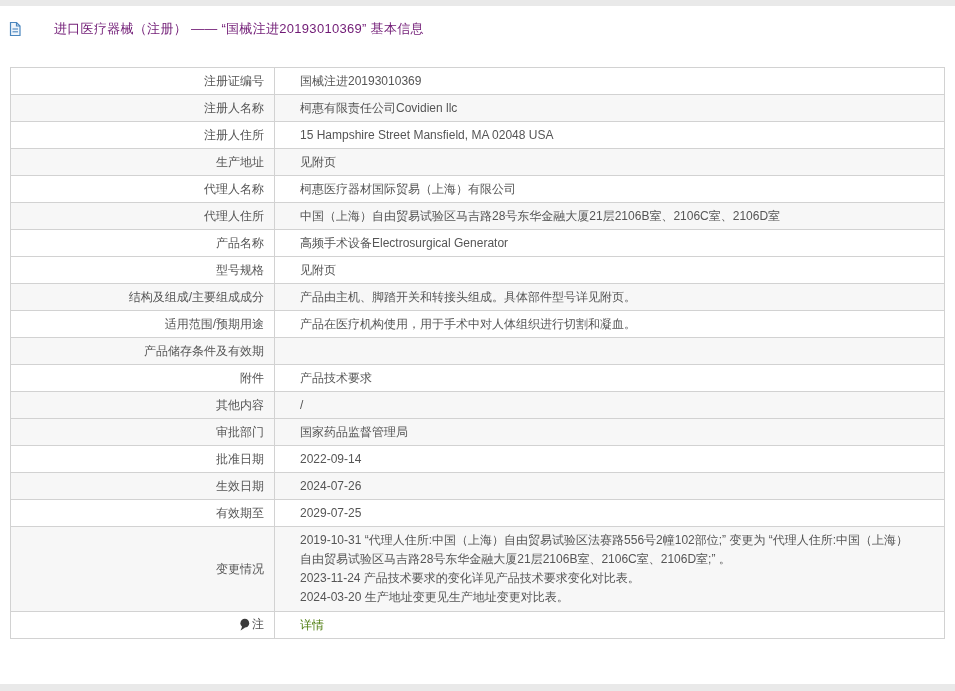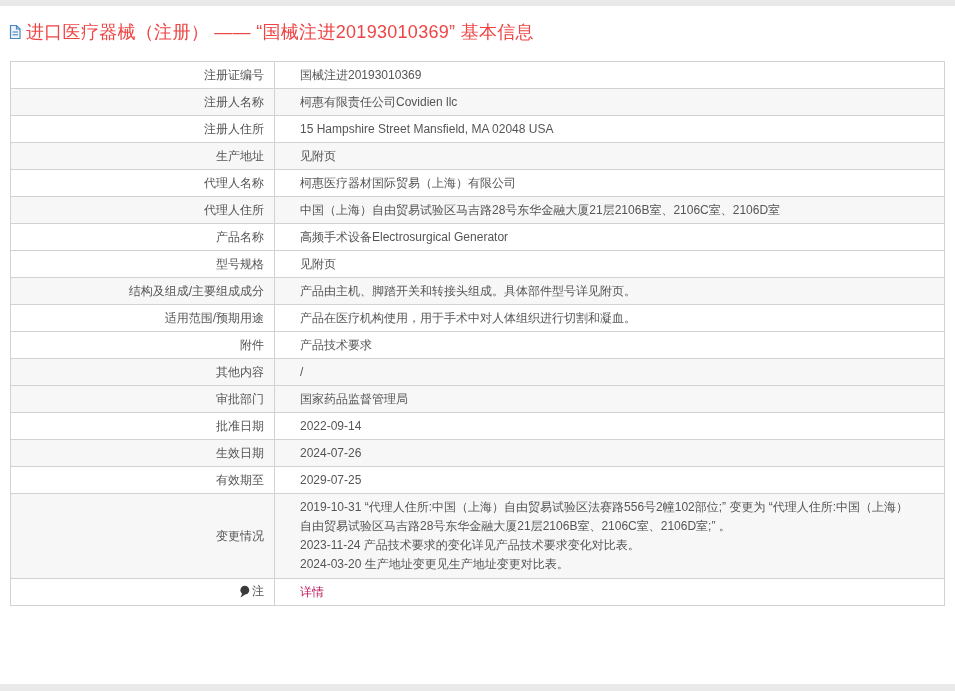--- a/index.html
+++ b/index.html
@@ -15,27 +15,28 @@
     min-height: 667px;
   }
   .header {
     display: flex;
     align-items: center;
     gap: 4px;
     padding: 6px 8px 13px 8px;
   }
   .doc-icon { display: inline-flex; flex: 0 0 auto; }
   .title {
-    color: #ef4444;
-    font-size: 18px;
+    color: #701a75;
+    font-size: 13px;
     letter-spacing: 0.3px;
+    margin-left: 28px;
   }
   table.info-table {
     border-collapse: collapse;
-    margin: 4px 10px;
+    margin: 16px 10px;
     width: 935px;
     table-layout: fixed;
   }
   table.info-table td {
     border: 1px solid #d2d2d2;
     font-size: 12px;
     color: #555555;
     line-height: 16px;
     vertical-align: middle;
   }
@@ -52,21 +53,21 @@
   }
   tr.alt { background: #f7f7f7; }
   tr.tall td.value-cell {
     padding-top: 4px;
     padding-bottom: 4px;
     line-height: 19px;
     white-space: pre-line;
   }
   tr.tall td { vertical-align: middle; }
   a.detail-link {
-    color: #be185d;
+    color: #4d7c0f;
     text-decoration: none;
     cursor: pointer;
   }
   .note-label {
     display: inline-flex;
     align-items: center;
     gap: 2px;
   }
   .bulb-icon { display: inline-flex; position: relative; top: 1px; }
 </style>
@@ -122,20 +123,24 @@
           <td class="value-cell">见附页</td>
         </tr>
         <tr class="alt">
           <td class="label-cell">结构及组成/主要组成成分</td>
           <td class="value-cell">产品由主机、脚踏开关和转接头组成。具体部件型号详见附页。</td>
         </tr>
         <tr>
           <td class="label-cell">适用范围/预期用途</td>
           <td class="value-cell">产品在医疗机构使用，用于手术中对人体组织进行切割和凝血。</td>
         </tr>
+        <tr class="alt">
+          <td class="label-cell">产品储存条件及有效期</td>
+          <td class="value-cell"></td>
+        </tr>
         <tr>
           <td class="label-cell">附件</td>
           <td class="value-cell">产品技术要求</td>
         </tr>
         <tr class="alt">
           <td class="label-cell">其他内容</td>
           <td class="value-cell">/</td>
         </tr>
         <tr class="alt">
           <td class="label-cell">审批部门</td>

